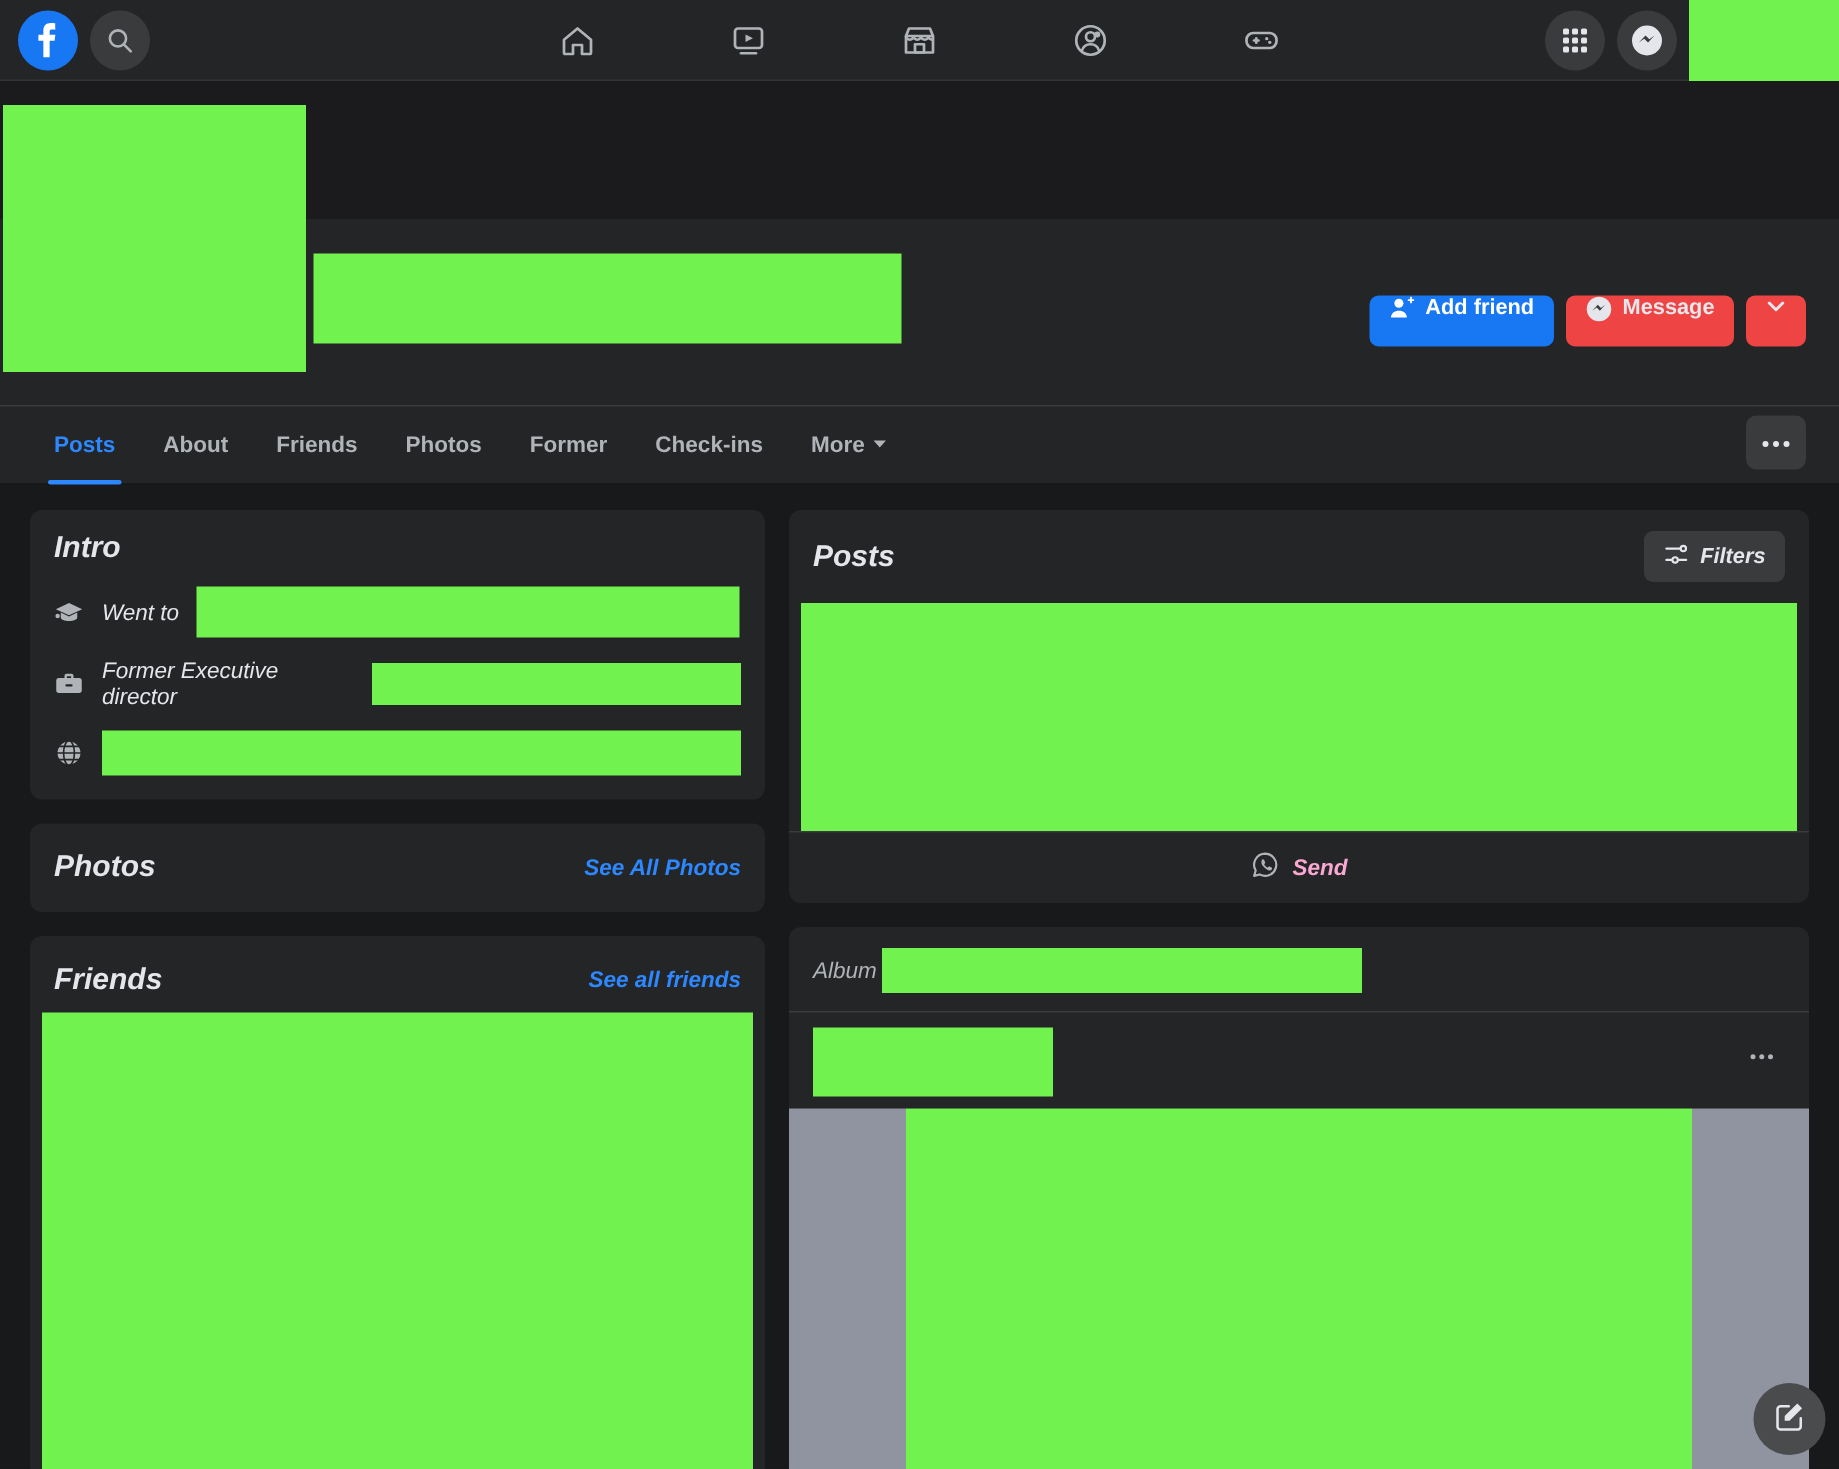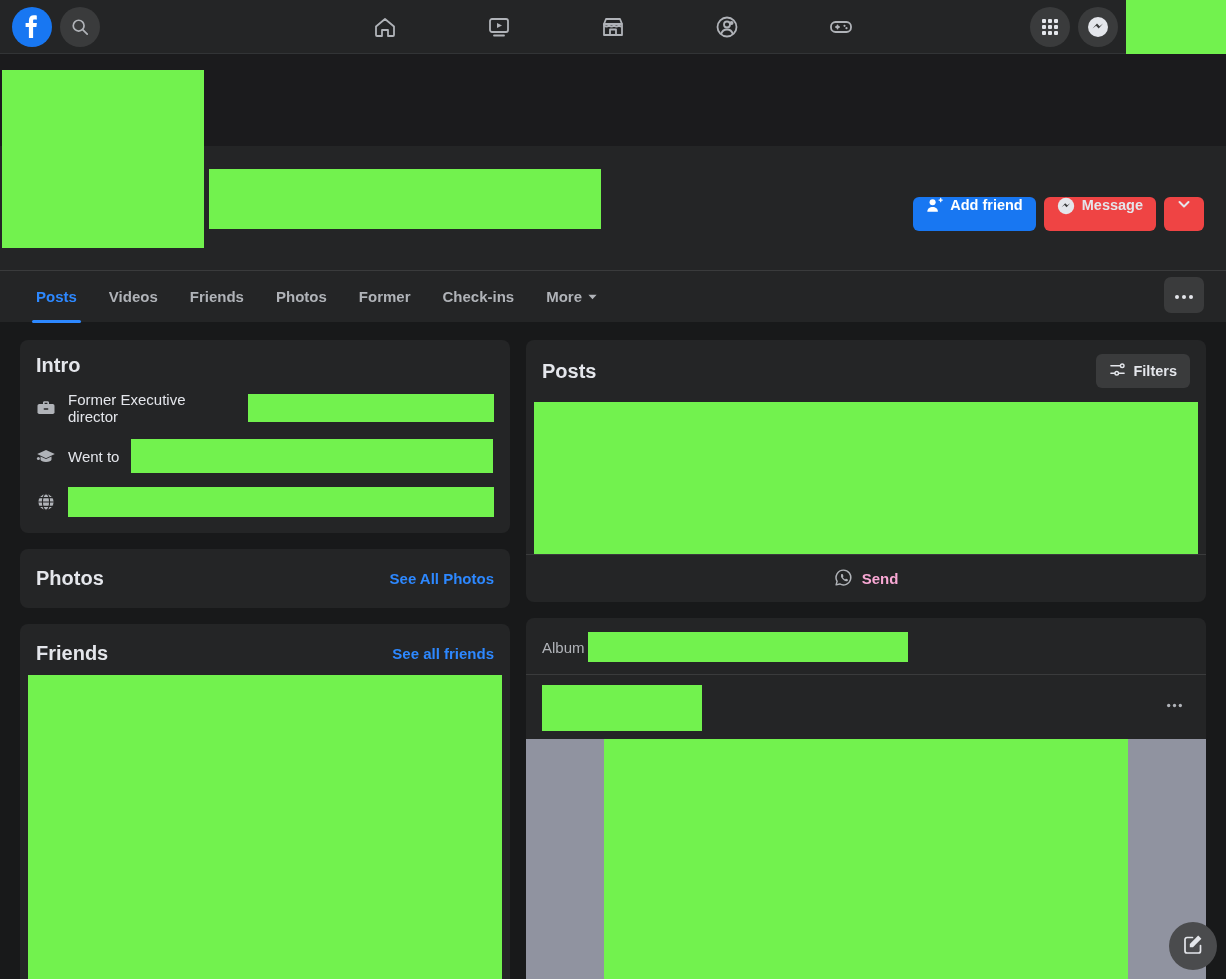--- a/index.html
+++ b/index.html
@@ -108,21 +108,21 @@
     height: 3px; background: #2d88ff; border-radius: 2px;
   }
   #tabs-more-btn {
     position: absolute; right: 22px; top: 277px;
     width: 40px; height: 36px; border-radius: 7px;
     background: #3a3b3c; display: flex; align-items: center; justify-content: center;
     cursor: pointer;
   }
 
   
-  #content { position: absolute; top: 322px; left: 0; width: 1226px; height: 657px; }
+  #content { position: absolute; top: 322px; left: 0; width: 1226px; height: 657px; font-style: italic; }
   #left-col { position: absolute; left: 20px; top: 18px; width: 490px; }
   #right-col { position: absolute; left: 526px; top: 18px; width: 680px; }
   .card {
     background: #242526; border-radius: 8px;
     margin-bottom: 16px; overflow: hidden;
   }
   .card-title { font-size: 20px; font-weight: bold; color: #e4e6eb; }
   .card-head {
     display: flex; align-items: center; justify-content: space-between;
     padding: 14px 16px 10px 16px;
@@ -293,21 +293,21 @@
     </span>
   </button>
 </div>
 
 <div id="tabsrow">
   <div id="tabs">
     <div class="tab active">
         <span>Posts</span>
       </div>
     <div class="tab">
-        <span>Videos</span>
+        <span>About</span>
       </div>
     <div class="tab">
         <span>Friends</span>
       </div>
     <div class="tab">
         <span>Photos</span>
       </div>
     <div class="tab">
         <span>Former</span>
       </div>
@@ -333,43 +333,43 @@
     </svg>
   </span>
 </div>
 
 <div id="content">
 
   <div id="left-col">
 
     <div class="card" id="intro-card">
       <div class="card-title">Intro</div>
+
+      <div class="intro-row">
+        <span class="intro-icon">
+          <svg width="20" height="20" viewBox="0 0 20 20" fill="#b0b3b8">
+            <path d="M10 4 1.2 8.1 10 12.2l8.8-4.1z"></path>
+            <path d="M4.5 10.4v3.2c0 1.3 2.5 2.4 5.5 2.4s5.5-1.1 5.5-2.4v-3.2L10 13z"></path>
+            <circle cx="2.4" cy="12.6" r="1.5"></circle>
+          </svg>
+        </span>
+        <span>Went to</span>
+        <span class="redact" style="width:362px;height:34px;"></span>
+      </div>
 
       <div class="intro-row">
         <span class="intro-icon">
           <svg width="20" height="20" viewBox="0 0 20 20" fill="#b0b3b8">
             <rect x="1.5" y="6" width="17" height="10" rx="1.8"></rect>
             <path d="M7 6V4.6c0-.8.6-1.4 1.4-1.4h3.2c.8 0 1.4.6 1.4 1.4V6h-1.6V4.8H8.6V6z"></path>
             <rect x="7.6" y="10.2" width="4.8" height="1.5" rx=".7" fill="#242526"></rect>
           </svg>
         </span>
         <span>Former Executive director</span>
         <span class="redact" style="width:252px;height:28px;"></span>
-      </div>
-
-      <div class="intro-row">
-        <span class="intro-icon">
-          <svg width="20" height="20" viewBox="0 0 20 20" fill="#b0b3b8">
-            <path d="M10 4 1.2 8.1 10 12.2l8.8-4.1z"></path>
-            <path d="M4.5 10.4v3.2c0 1.3 2.5 2.4 5.5 2.4s5.5-1.1 5.5-2.4v-3.2L10 13z"></path>
-            <circle cx="2.4" cy="12.6" r="1.5"></circle>
-          </svg>
-        </span>
-        <span>Went to</span>
-        <span class="redact" style="width:362px;height:34px;"></span>
       </div>
 
       <div class="intro-row">
         <span class="intro-icon">
           <svg width="20" height="20" viewBox="0 0 20 20" fill="none" stroke="#b0b3b8" stroke-width="1.4">
             <circle cx="10" cy="10" r="8.2" fill="#b0b3b8" stroke="none"></circle>
             <g stroke="#242526" stroke-width="1.1">
               <circle cx="10" cy="10" r="8.2" fill="none"></circle>
               <ellipse cx="10" cy="10" rx="3.6" ry="8.2" fill="none"></ellipse>
               <line x1="1.8" y1="10" x2="18.2" y2="10"></line>

